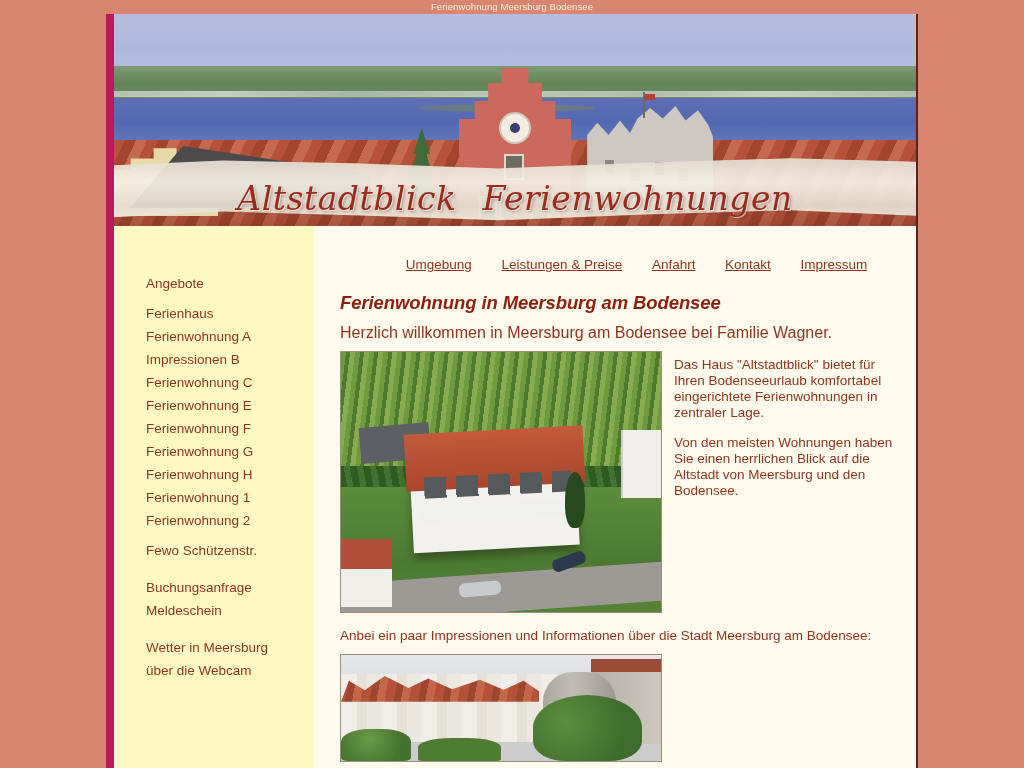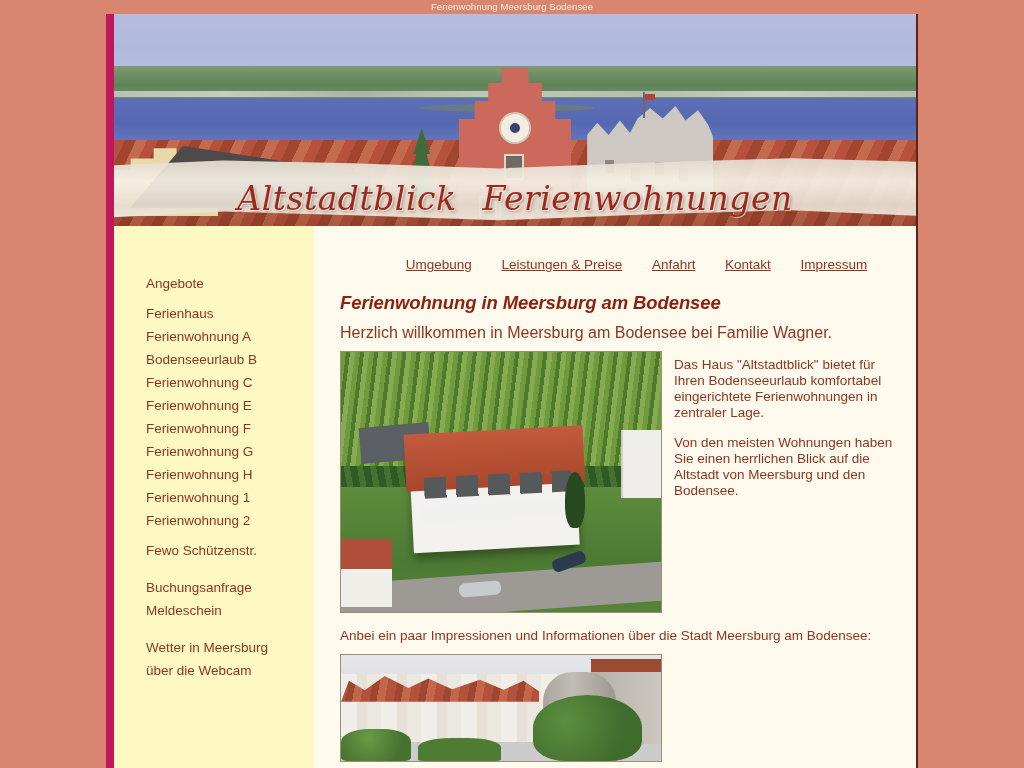--- a/index.html
+++ b/index.html
@@ -414,21 +414,21 @@
     </div>
   </div>
 
   <div class="body-wrap">
 
     <nav class="sidebar">
       <a href="#">Angebote</a>
       <div class="sb-gap"></div>
       <a href="#">Ferienhaus</a>
       <a href="#">Ferienwohnung A</a>
-      <a href="#">Bodenseeurlaub B</a>
+      <a href="#">Impressionen B</a>
       <a href="#">Ferienwohnung C</a>
       <a href="#">Ferienwohnung E</a>
       <a href="#">Ferienwohnung F</a>
       <a href="#">Ferienwohnung G</a>
       <a href="#">Ferienwohnung H</a>
       <a href="#">Ferienwohnung 1</a>
       <a href="#">Ferienwohnung 2</a>
       <div class="sb-gap"></div>
       <a href="#">Fewo Schützenstr.</a>
       <div class="sb-gap-lg"></div>

